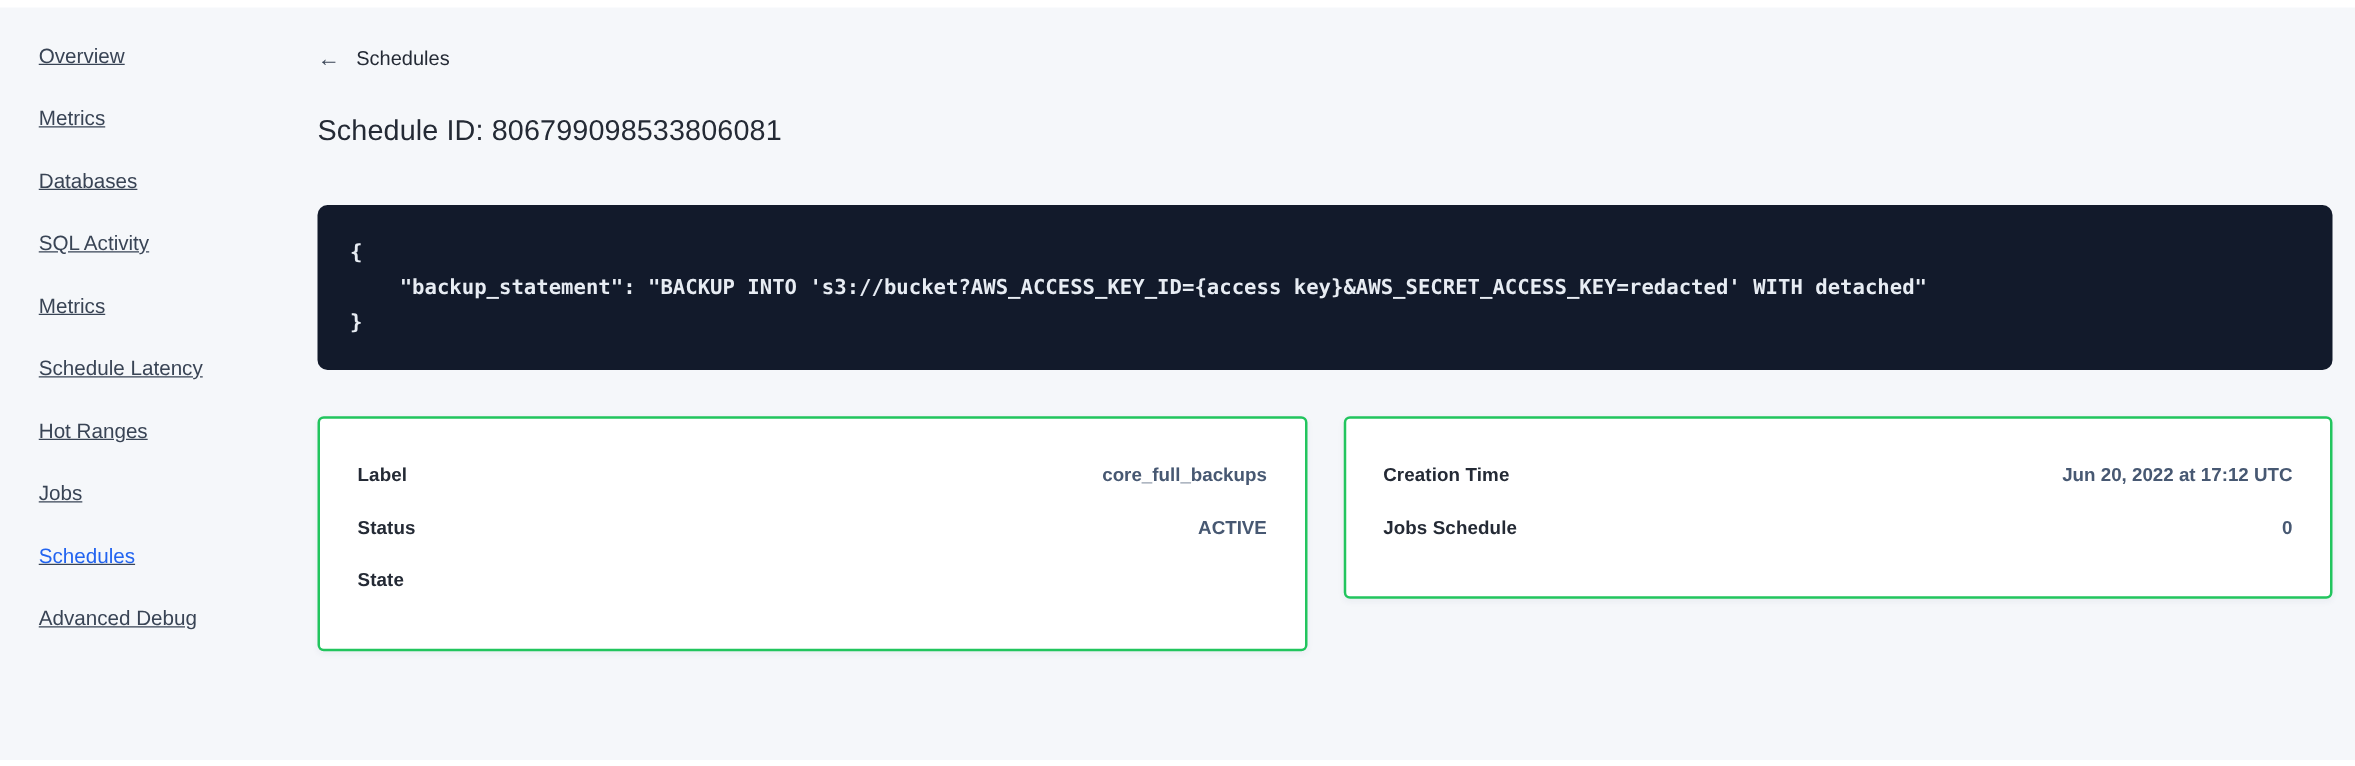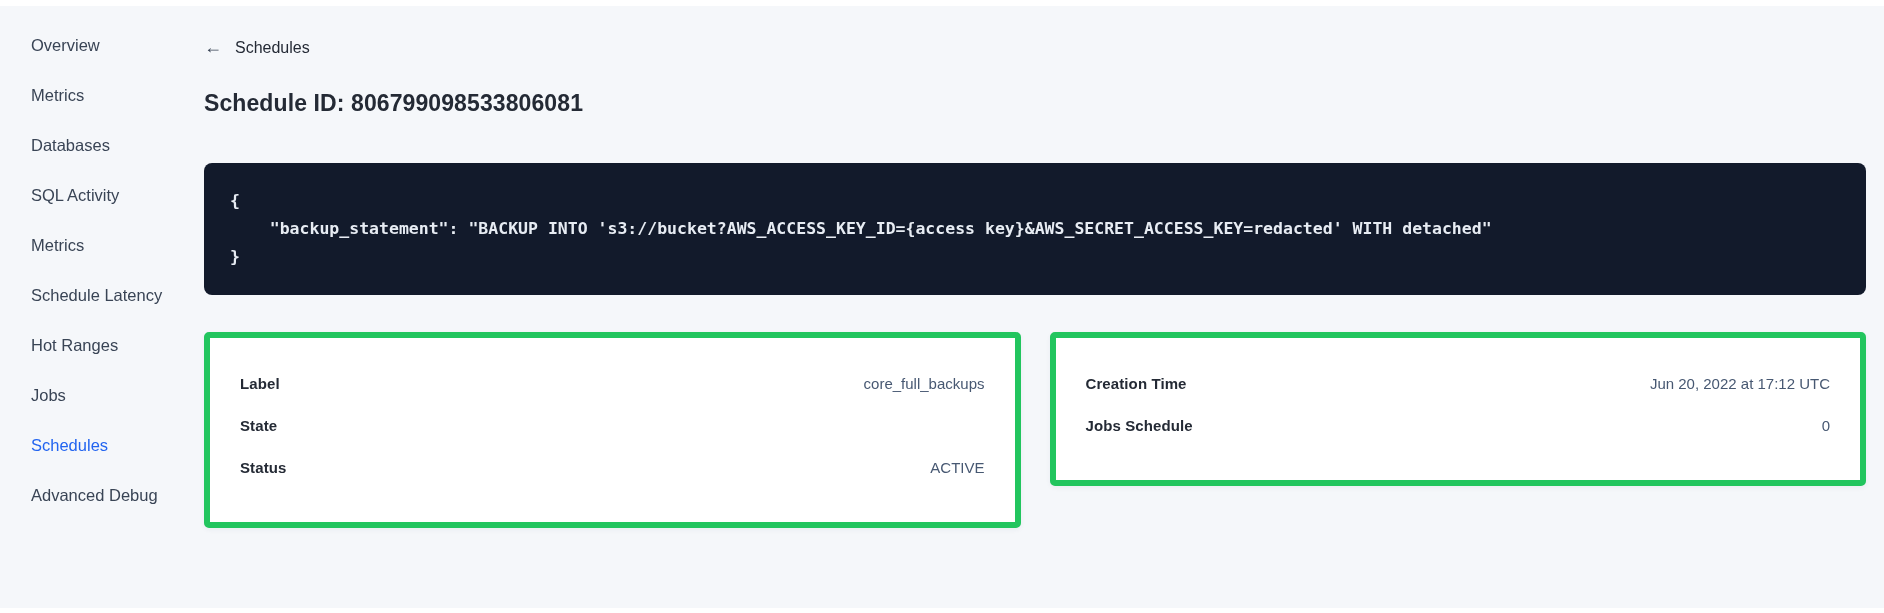--- a/index.html
+++ b/index.html
@@ -12,23 +12,24 @@
     position: relative;
   }
   .edge-strip { position: absolute; left: 0; width: 100%; background: #ffffff; }
   .edge-strip.top { top: 0; height: 6px; }
   .edge-strip.bottom { bottom: 0; height: 5px; }
 
   .layout { display: flex; width: 100%; height: 100%; }
 
   
   .sidebar {
-    width: 204px;
+    width: 254px;
     flex-shrink: 0;
     padding: 37px 0 0 31px;
+    text-decoration: underline;
   }
   .nav-item {
     font-size: 16.5px;
     line-height: 17px;
     color: #394455;
     margin-bottom: 33px;
     cursor: pointer;
     white-space: nowrap;
   }
   .nav-item.active { color: #2264f0; }
@@ -45,21 +46,21 @@
     color: #242a35;
     text-decoration: none;
     cursor: pointer;
   }
   .back-arrow { font-size: 18px; color: #394455; position: relative; top: -1px; }
 
   .page-title {
     margin-top: 30px;
     font-size: 23px;
     line-height: 30px;
-    font-weight: 700;
+    font-weight: 400;
     color: #242a35;
     letter-spacing: 0.1px;
   }
 
   .code-block {
     margin-top: 45px;
     background: #121a2b;
     border-radius: 8px;
     padding: 24px 26px;
     width: 100%;
@@ -75,41 +76,41 @@
   }
 
   .cards {
     margin-top: 37px;
     display: flex;
     gap: 29px;
     align-items: flex-start;
   }
   .card {
     background: #ffffff;
-    border: 6px solid #22c55e;
+    border: 2px solid #22c55e;
     border-radius: 5px;
     box-shadow: 0 2px 5px rgba(40, 60, 90, 0.05);
     padding: 24px 30px 34px 30px;
     flex: 1;
   }
   .row {
     height: 42px;
     display: flex;
     justify-content: space-between;
     align-items: center;
   }
   .row-label {
     font-size: 15px;
     font-weight: 700;
     color: #242a35;
     letter-spacing: 0.1px;
   }
   .row-value {
     font-size: 15px;
-    font-weight: 400;
+    font-weight: 700;
     color: #475872;
   }
 </style>
 </head>
 <body>
 
 <div class="edge-strip top"></div>
 <div class="edge-strip bottom"></div>
 
 <div class="layout">
@@ -178,28 +179,28 @@
     <div class="cards">
 
       <section class="card card-left">
 
           <div class="row">
             <span class="row-label">Label</span>
             <span class="row-value">core_full_backups</span>
           </div>
 
           <div class="row">
+            <span class="row-label">Status</span>
+            <span class="row-value">ACTIVE</span>
+          </div>
+
+          <div class="row">
             <span class="row-label">State</span>
             <span class="row-value"></span>
           </div>
-
-          <div class="row">
-            <span class="row-label">Status</span>
-            <span class="row-value">ACTIVE</span>
-          </div>
         </section>
 
       <section class="card card-right">
 
           <div class="row">
             <span class="row-label">Creation Time</span>
             <span class="row-value">Jun 20, 2022 at 17:12 UTC</span>
           </div>
 
 

